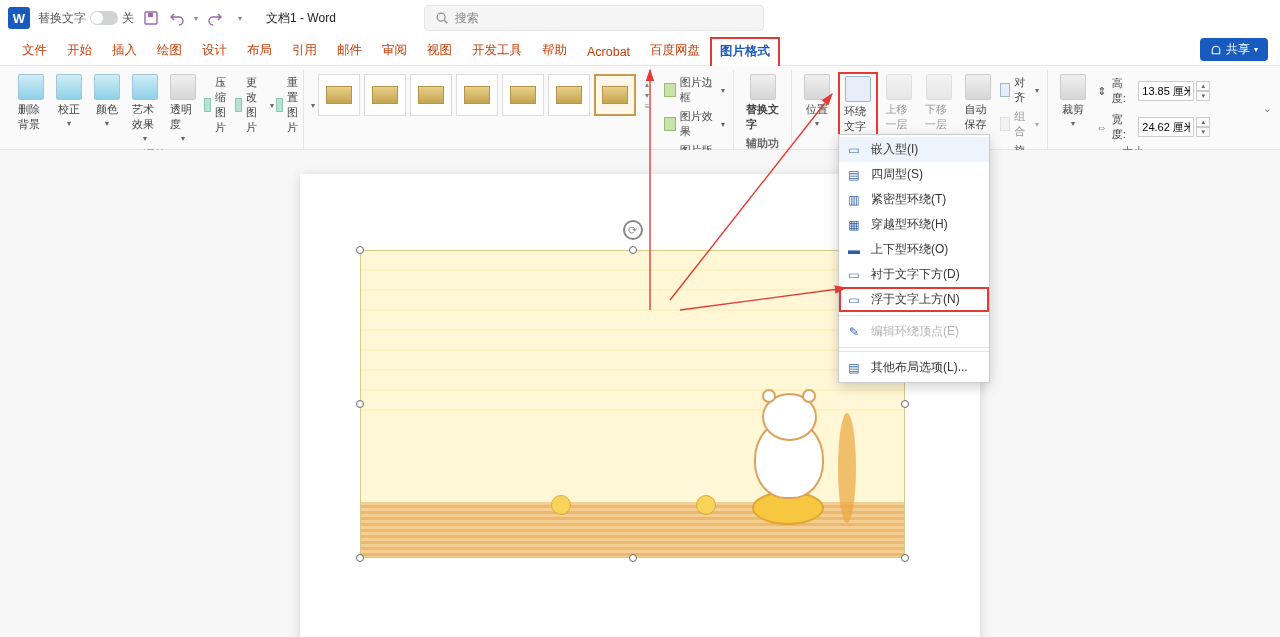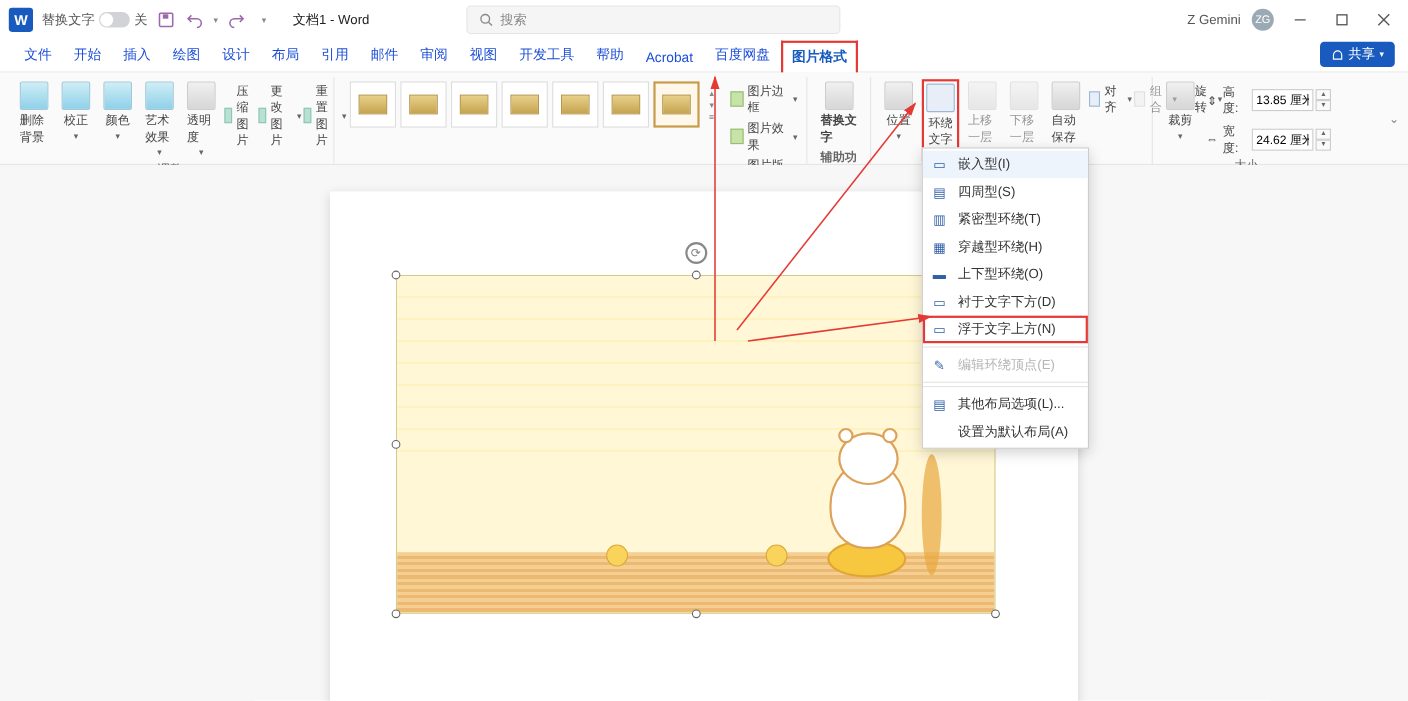--- a/index.html
+++ b/index.html
@@ -14,21 +14,21 @@
   .qat-icon { width:18px; height:18px; display:flex; align-items:center; justify-content:center; color:#9c67ac; }
   .qat-icon.save{color:#9c67ac;}
   .titlebar .docname { margin-left:16px; color:#222; }
   .titlebar .search { margin-left:80px; width:340px; height:26px; background:#f5f5f5; border:1px solid #e5e5e5; border-radius:4px; display:flex; align-items:center; padding:0 10px; color:#888; gap:6px;}
   .titlebar .right { margin-left:auto; display:flex; align-items:center; gap:10px; }
   .avatar { width:20px; height:20px; border-radius:50%; background:#9aa9b4; color:#fff; font-size:10px; display:flex; align-items:center; justify-content:center;}
   .winbtn { width:28px; height:28px; display:flex; align-items:center; justify-content:center; color:#555; }
 
   
   .tabs { height:30px; display:flex; align-items:flex-end; padding: 0 12px; gap:0; font-size:12.5px; border-bottom:1px solid #e5e5e5; position:relative;}
-  .tab { padding: 6px 10px; color:#1d4ed8; cursor:default;}
+  .tab { padding: 6px 10px; color:#c2410c; cursor:default;}
   .tab.active { color:#185abd; font-weight:600; border:2px solid #e53935; border-bottom:none; padding:4px 8px 6px; position:relative; top:1px; background:#fff;}
   .share-btn { margin-left:auto; background:#185abd; color:#fff; border-radius:4px; padding:3px 10px; font-size:12px; display:flex; align-items:center; gap:4px; margin-bottom:4px;}
 
   
   .ribbon { height:84px; background:#fafafa; border-bottom:1px solid #e5e5e5; display:flex; padding:4px 6px 0; position:relative;}
   .group { border-right:1px solid #e5e5e5; padding:2px 8px 0; display:flex; flex-direction:column; }
   .group-body { display:flex; align-items:flex-start; gap:4px; flex:1; }
   .group-label { text-align:center; font-size:11px; color:#666; height:18px; line-height:18px; position:relative;}
   .group-label .launcher{ position:absolute; right:2px; top:2px; font-size:9px; color:#888;}
   .lgbtn { display:flex; flex-direction:column; align-items:center; gap:2px; font-size:11px; color:#444; padding:2px 4px; min-width:34px;}
@@ -121,40 +121,20 @@
       </svg>
   </div>
   <span style="font-size:8px;color:#888;margin-left:6px;">▾</span>
   <div class="docname">文档1 - Word</div>
   <div class="search">
     <svg width="14" height="14" viewBox="0 0 16 16">
         <circle cx="7" cy="7" r="4.5" fill="none" stroke="#888" stroke-width="1.4"></circle>
         <line x1="10.5" y1="10.5" x2="14" y2="14" stroke="#888" stroke-width="1.4"></line>
       </svg>
     <span>搜索</span>
-  </div>
-  <div class="right">
-    <span style="color:#555;">Z Gemini</span>
-    <div class="avatar">ZG</div>
-    <div class="winbtn">
-      <svg width="12" height="12">
-          <line x1="1" y1="6" x2="11" y2="6" stroke="#555" stroke-width="1.2"></line>
-        </svg>
-    </div>
-    <div class="winbtn">
-      <svg width="12" height="12">
-          <rect x="1.5" y="1.5" width="9" height="9" fill="none" stroke="#555" stroke-width="1.2"></rect>
-        </svg>
-    </div>
-    <div class="winbtn">
-      <svg width="12" height="12">
-          <line x1="1" y1="1" x2="11" y2="11" stroke="#555" stroke-width="1.2"></line>
-          <line x1="11" y1="1" x2="1" y2="11" stroke="#555" stroke-width="1.2"></line>
-        </svg>
-    </div>
   </div>
 </div>
 
 <div class="tabs">
   <div class="tab">文件</div>
   <div class="tab">开始</div>
   <div class="tab">插入</div>
   <div class="tab">绘图</div>
   <div class="tab">设计</div>
   <div class="tab">布局</div>
@@ -304,21 +284,21 @@
         </div>
       <div class="lgbtn" style="opacity:.55;">
           <div class="ic gray"></div>
           <span>下移一层</span>
           <span class="caret">▾</span>
         </div>
       <div class="lgbtn">
           <div class="ic gray"></div>
           <span>自动保存</span>
         </div>
-      <div style="display:flex; flex-direction:row; gap:2px; padding-top:2px;">
+      <div style="display:flex; flex-direction:column; gap:2px; padding-top:2px;">
         <div class="smallrow">
             <span class="ic-s" style="background:#e8eef7;border-color:#9cb7d6;"></span>
             <span>对齐</span>
             <span class="caret">▾</span>
           </div>
         <div class="smallrow" style="opacity:.55;">
             <span class="ic-s" style="background:#eee;border-color:#ccc;"></span>
             <span>组合</span>
             <span class="caret">▾</span>
           </div>
@@ -428,24 +408,20 @@
   <div class="mi disabled">
       <span class="mic">✎</span>
       <span>编辑环绕顶点(E)</span>
     </div>
   <div class="sep"></div>
   <div class="sep"></div>
   <div class="mi">
       <span class="mic">▤</span>
       <span>其他布局选项(L)...</span>
     </div>
-  <div class="mi">
-      <span class="mic"></span>
-      <span>设置为默认布局(A)</span>
-    </div>
 </div>
 
 <svg class="anno" width="1280" height="637">
   <defs>
     <marker id="ah" markerWidth="10" markerHeight="10" refX="8" refY="3" orient="auto">
       <polygon points="0 0, 9 3, 0 6"></polygon>
     </marker>
   </defs>
   <line x1="650" y1="310" x2="650" y2="70" marker-end="url(#ah)"></line>
   <line x1="670" y1="300" x2="832" y2="94" marker-end="url(#ah)"></line>

